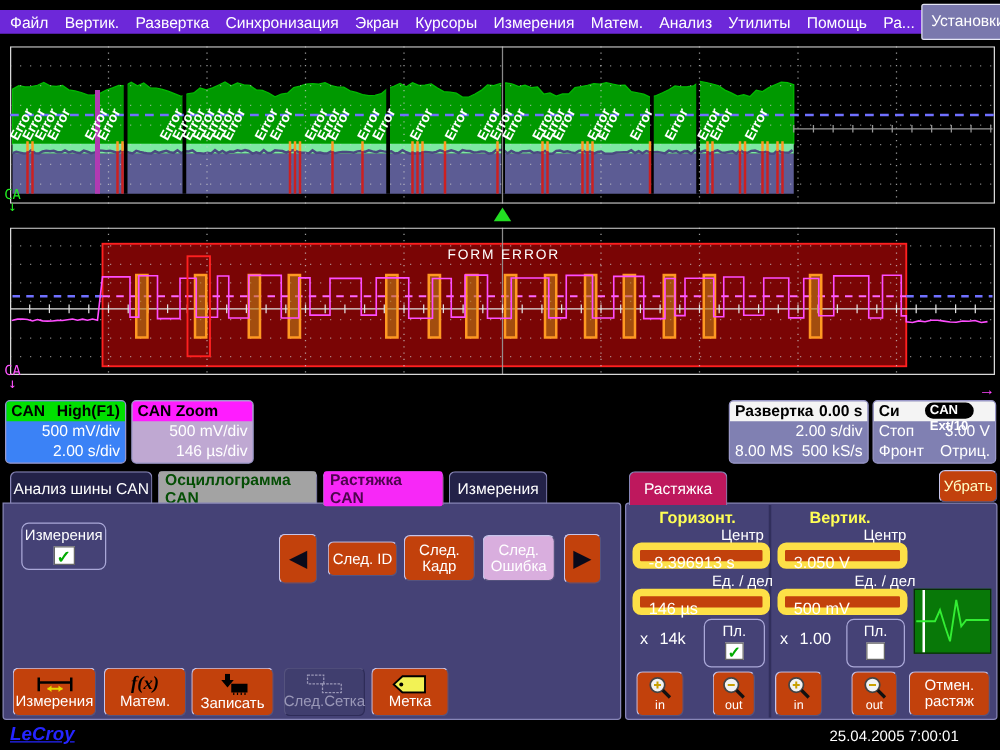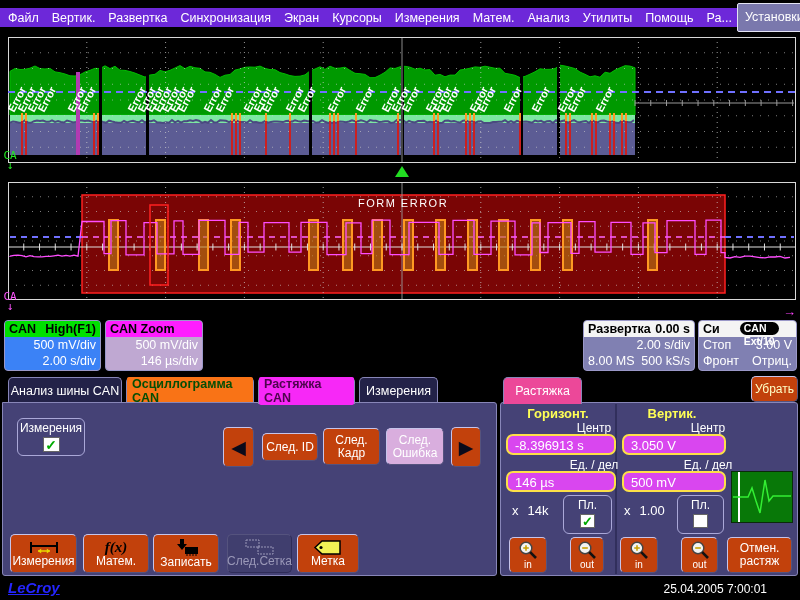--- a/index.html
+++ b/index.html
@@ -41,43 +41,43 @@
   .d-trig{left:698px;width:99px;background:#8080b2;}
   .d-trig .hdr{background:#f4f4f4;justify-content:flex-start;gap:20px;}
   .badge{background:#000;color:#fff;border-radius:7px;padding:0 4px;font-size:10.5px;
          height:13px;line-height:13px;margin-top:1px;font-weight:bold;}
   .d-trig .bdy{padding:0 4px;}
 
   
   .tab{position:absolute;top:377px;height:26px;background:#232248;border:1px solid #8886b8;
        border-bottom:none;border-radius:5px 5px 0 0;display:flex;align-items:center;
        justify-content:center;font-size:12.5px;z-index:2;}
-  .tab.active{background:#ec4899;z-index:4;height:27px;}
+  .tab.active{background:#be185d;z-index:4;height:27px;}
   .pill{padding:0 5px;border-radius:2px;font-weight:bold;}
-  .pill.green{background:#f97316;color:#054e05;}
+  .pill.green{background:#a3a3a3;color:#054e05;}
   .pill.magenta{background:#f728f7;color:#4e054e;}
 
   .dlg{position:absolute;top:402px;height:174px;background:#454276;
        border:1px solid #8886b8;border-radius:0 3px 3px 3px;z-index:3;}
   .dlg-left{left:2px;width:495px;}
   .dlg-right{left:500px;width:298px;border-radius:3px;}
 
   
   .btn{position:absolute;background:#c2410c;border-radius:5px;color:#fff;
        border:1px solid #55537e;border-top-color:#c6c4ea;border-left-color:#c6c4ea;
        display:flex;flex-direction:column;align-items:center;justify-content:center;
        font-size:12px;line-height:13px;text-align:center;z-index:5;}
   .btn.pink{background:#d9aede;}
   .btn.disabled{background:#403e6e;color:#9a98b8;border-color:#2e2c58;border-top-color:#55537e;border-left-color:#55537e;}
   .arrow-glyph{font-size:19px;color:#0a0a1a;line-height:19px;}
   .grp{position:absolute;border:1px solid #aaa8d8;border-radius:6px;font-size:12px;
        text-align:center;padding-top:2px;z-index:5;}
   .cb{background:#fff;border:1px solid #666;margin:2px auto 0;display:flex;align-items:center;
       justify-content:center;color:#0a0;font-weight:bold;}
-  .fld{position:absolute;height:21px;background:#d946ef;border:2px solid #fde047;border-radius:7px;
+  .fld{position:absolute;height:21px;background:#c2410c;border:6px solid #fde047;border-radius:7px;
        font-size:13px;line-height:19px;padding-left:7px;z-index:5;}
   .lbl{position:absolute;font-size:12px;text-align:center;z-index:5;margin-left:36px;}
   .ttl{position:absolute;font-size:13px;font-weight:bold;color:#ffff55;text-align:center;z-index:5;}
   .vsep{position:absolute;left:615px;top:404px;width:2px;height:170px;background:#312f5c;z-index:4;}
   .mult{position:absolute;font-size:13px;z-index:5;display:flex;gap:9px;}
 
   .thumb{position:absolute;left:731px;top:471px;width:62px;height:52px;background:#087808;
          border:1px solid #0a2a0a;z-index:5;}
 
   

